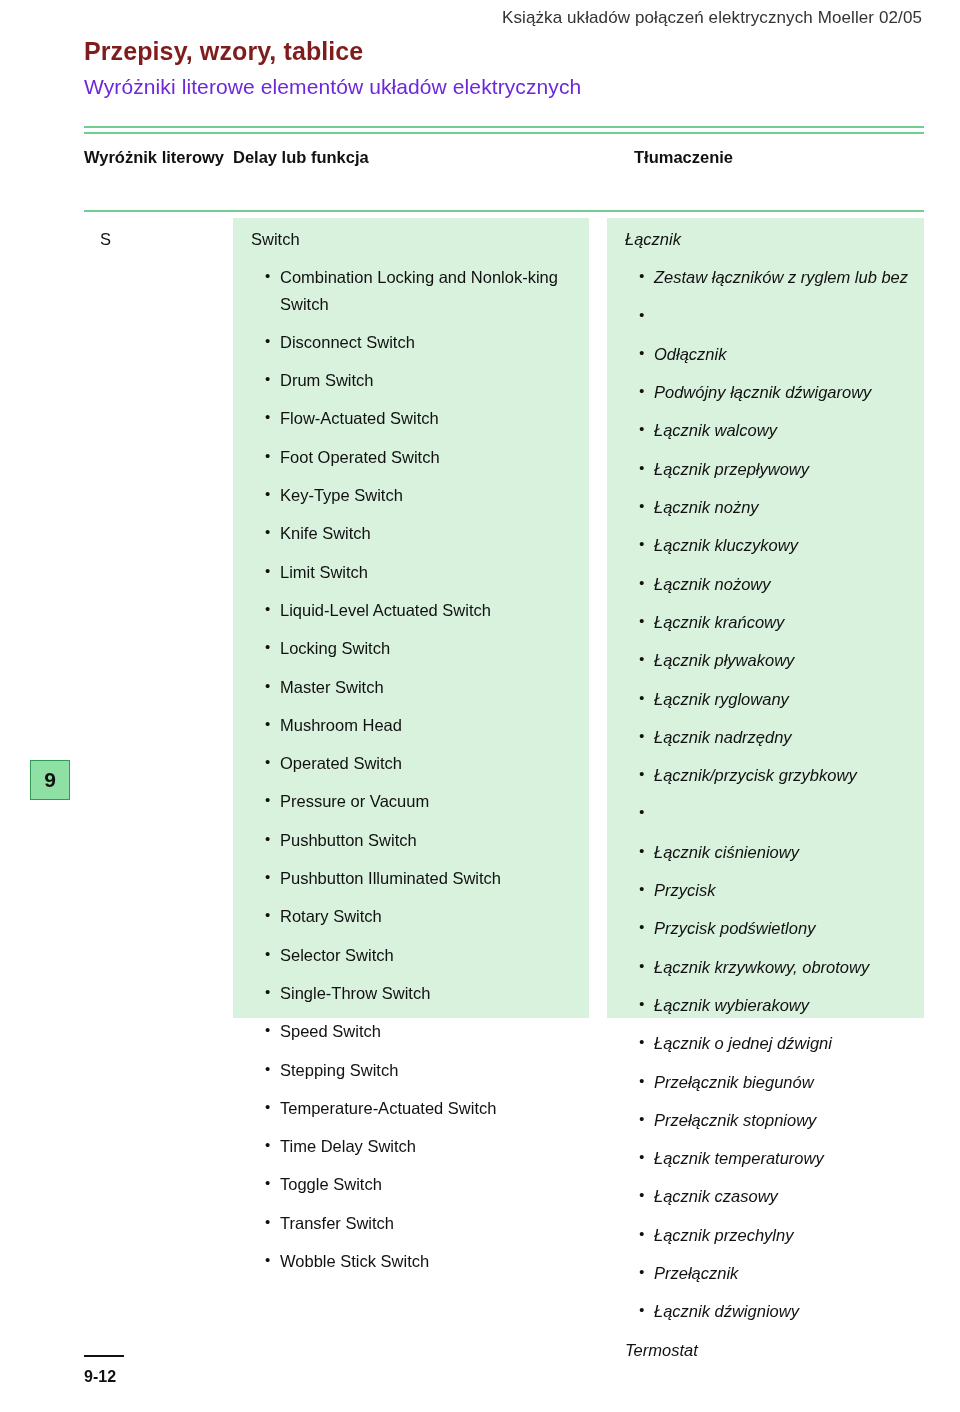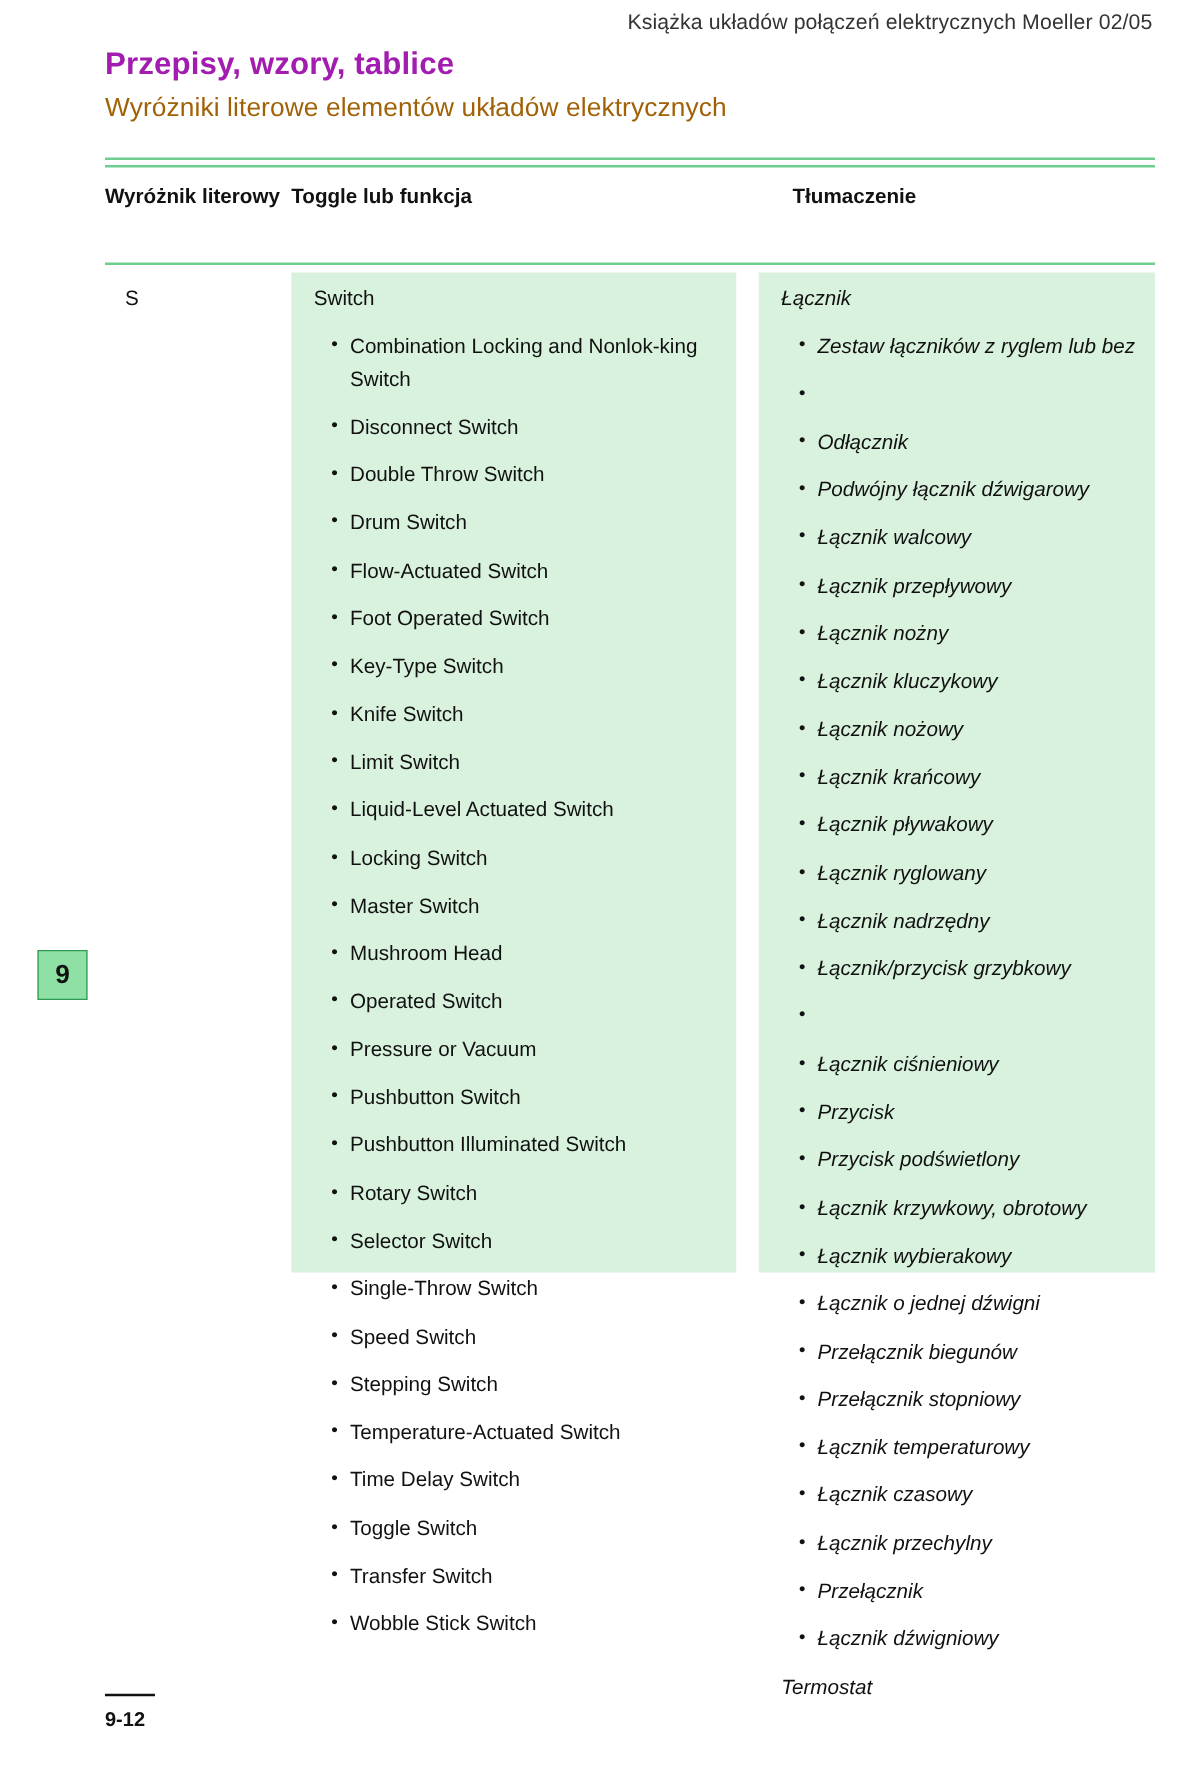--- a/index.html
+++ b/index.html
@@ -33,27 +33,27 @@
   }
   .title-block {
     position: absolute;
     top: 36px;
     left: 84px;
     width: 840px;
   }
   .title-main {
     font-size: 25px;
     font-weight: bold;
-    color: #a21caf;
+    color: #7f1d1d;
     line-height: 1.25;
     letter-spacing: 0.1px;
   }
   .title-sub {
     font-size: 21px;
-    color: #a16207;
+    color: #6d28d9;
     line-height: 1.3;
     margin-top: 6px;
     letter-spacing: 0.1px;
   }
   
   .rule {
     position: absolute;
     left: 84px;
     width: 840px;
     background: #6fce8f;
@@ -189,38 +189,37 @@
 
   <div class="title-block">
     <div class="title-main">Przepisy, wzory, tablice</div>
     <div class="title-sub">Wyróżniki literowe elementów układów elektrycznych</div>
   </div>
 
   <div class="rule rule-a"></div>
   <div class="rule rule-b"></div>
 
   <div class="th th-1">Wyróżnik literowy</div>
-  <div class="th th-2">Toggle lub funkcja</div>
+  <div class="th th-2">Delay lub funkcja</div>
   <div class="th th-3">Tłumaczenie</div>
 
   <div class="rule rule-c"></div>
 
   <div class="panel panel-col2"></div>
   <div class="panel panel-col3"></div>
 
   <div class="col col-1">
     <div class="plain">S</div>
   </div>
 
   <div class="col col-2">
     <div class="plain">Switch</div>
     <ul class="bullets">
       <li class="wrap">Combination Locking and Nonlok-king Switch</li>
       <li>Disconnect Switch</li>
-      <li>Double Throw Switch</li>
       <li>Drum Switch</li>
       <li>Flow-Actuated Switch</li>
       <li>Foot Operated Switch</li>
       <li>Key-Type Switch</li>
       <li>Knife Switch</li>
       <li>Limit Switch</li>
       <li>Liquid-Level Actuated Switch</li>
       <li>Locking Switch</li>
       <li>Master Switch</li>
       <li>Mushroom Head</li>

